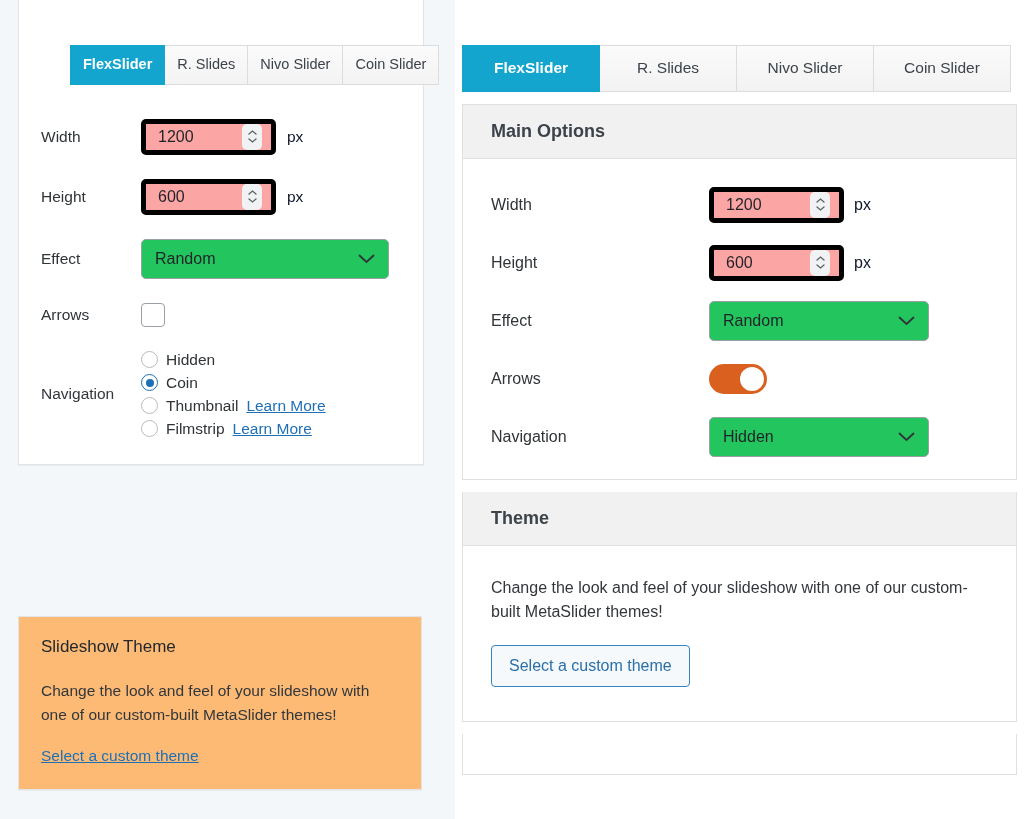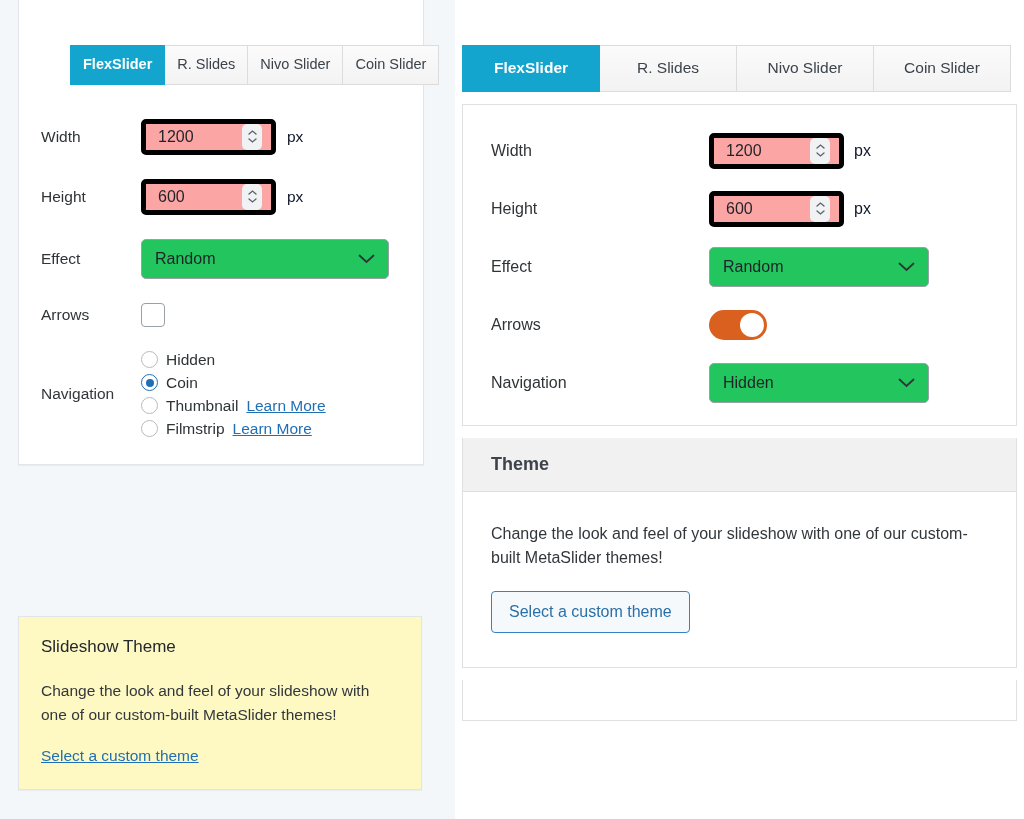--- a/index.html
+++ b/index.html
@@ -74,21 +74,21 @@
     width:17px;height:17px;border-radius:50%;border:1px solid #b6bbbf;background:#fff;
     flex:none;box-sizing:border-box;display:flex;align-items:center;justify-content:center;cursor:pointer;
   }
   .radio.on{border-color:#1f6fb5;}
   .radio.on i{width:8px;height:8px;border-radius:50%;background:#1f6fb5;display:block;}
   .lm{color:#1f6fb5;text-decoration:underline;font-size:15.5px;cursor:pointer;}
 
   
   .left-theme{
     position:absolute;left:18px;top:616px;width:404px;
-    background:#fef9c3;border:1px solid #e2e4e7;box-shadow:0 1px 1px rgba(0,0,0,.04);
+    background:#fdba74;border:1px solid #e2e4e7;box-shadow:0 1px 1px rgba(0,0,0,.04);
     padding:20px 22px 24px 22px;box-sizing:border-box;
   }
   .left-theme h3{margin:0 0 22px 0;font-size:17px;font-weight:400;color:#23282d;}
   .left-theme p{margin:0 0 20px 0;font-size:15.5px;line-height:1.55;color:#32373c;}
   .link-underline{color:#1f6fb5;text-decoration:underline;font-size:15.5px;cursor:pointer;}
 
   
   .right-panel{
     position:absolute;left:455px;top:-40px;width:569px;height:859px;
     background:#ffffff;
@@ -246,20 +246,21 @@
   <div class="right-panel">
 
     <div class="tabs-modern">
       <div class="tab active">FlexSlider</div>
       <div class="tab">R. Slides</div>
       <div class="tab">Nivo Slider</div>
       <div class="tab">Coin Slider</div>
     </div>
 
     <div class="card">
+      <div class="card-head">Main Options</div>
       <div class="card-body">
 
         <div class="row-m">
           <div class="lbl">Width</div>
           <div class="numbox">
             <span class="val">1200</span>
             <span class="spin">
               <svg width="9" height="5" viewBox="0 0 9 5">
                   <path d="M1 4L4.5 1L8 4" fill="none" stroke="#5c6368" stroke-width="1.3" stroke-linecap="round"></path>
                 </svg>

